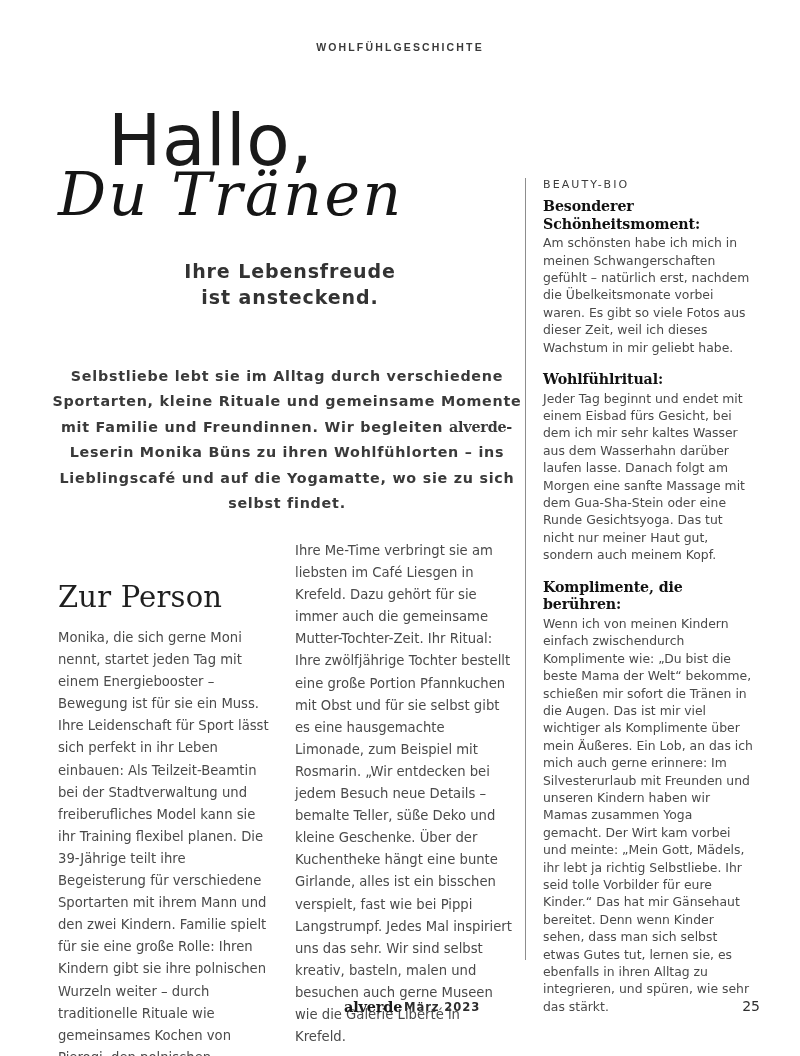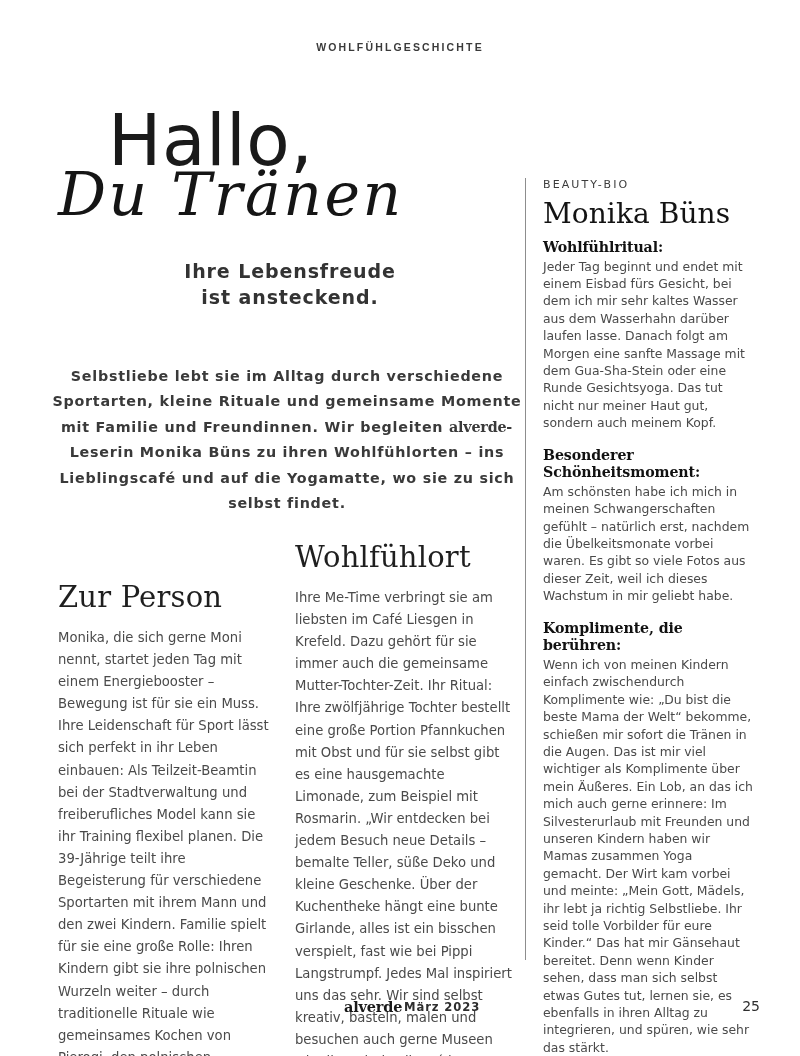--- a/index.html
+++ b/index.html
@@ -231,39 +231,37 @@
   </div>
 
   <div class="lead"><span>Selbstliebe lebt sie im Alltag durch verschiedene Sportarten, kleine Rituale und gemeinsame Momente mit Familie und Freundinnen. Wir begleiten </span><span class="brand">alverde</span><span>-Leserin Monika Büns zu ihren Wohlfühlorten – ins Lieblingscafé und auf die Yogamatte, wo sie zu sich selbst findet.</span></div>
 
   <div class="col col-left">
     <div class="sec-title">Zur Person</div>
     <p>Monika, die sich gerne Moni nennt, startet jeden Tag mit einem Energiebooster – Bewegung ist für sie ein Muss. Ihre Leidenschaft für Sport lässt sich perfekt in ihr Leben einbauen: Als Teilzeit-Beamtin bei der Stadtverwaltung und freiberufliches Model kann sie ihr Training flexibel planen. Die 39-Jährige teilt ihre Begeisterung für verschiedene Sportarten mit ihrem Mann und den zwei Kindern. Familie spielt für sie eine große Rolle: Ihren Kindern gibt sie ihre polnischen Wurzeln weiter – durch traditionelle Rituale wie gemeinsames Kochen von Pierogi, den polnischen Maultaschen, und das Sprechen der Sprache.</p>
   </div>
 
   <div class="col col-mid">
-    <div class="sec-title">Wohlfühlort</div>
     <p>Ihre Me-Time verbringt sie am liebsten im Café Liesgen in Krefeld. Dazu gehört für sie immer auch die gemeinsame Mutter-Tochter-Zeit. Ihr Ritual: Ihre zwölfjährige Tochter bestellt eine große Portion Pfannkuchen mit Obst und für sie selbst gibt es eine hausgemachte Limonade, zum Beispiel mit Rosmarin. „Wir entdecken bei jedem Besuch neue Details – bemalte Teller, süße Deko und kleine Geschenke. Über der Kuchentheke hängt eine bunte Girlande, alles ist ein bisschen verspielt, fast wie bei Pippi Langstrumpf. Jedes Mal inspiriert uns das sehr. Wir sind selbst kreativ, basteln, malen und besuchen auch gerne Museen wie die Galerie Liberté in Krefeld.</p>
   </div>
 
   <div class="rail-rule"></div>
 
   <div class="rail">
     <div class="rail-kicker">BEAUTY-BIO</div>
-    <div class="rail-name">Monika Büns</div>
-
+
+    <div class="rail-block">
+      <div class="rail-h">Besonderer Schönheitsmoment:</div>
+      <p class="rail-p">Am schönsten habe ich mich in meinen Schwangerschaften gefühlt – natürlich erst, nachdem die Übelkeitsmonate vorbei waren. Es gibt so viele Fotos aus dieser Zeit, weil ich dieses Wachstum in mir geliebt habe.</p>
+    </div>
     <div class="rail-block">
       <div class="rail-h">Wohlfühlritual:</div>
       <p class="rail-p">Jeder Tag beginnt und endet mit einem Eisbad fürs Gesicht, bei dem ich mir sehr kaltes Wasser aus dem Wasserhahn darüber laufen lasse. Danach folgt am Morgen eine sanfte Massage mit dem Gua-Sha-Stein oder eine Runde Gesichtsyoga. Das tut nicht nur meiner Haut gut, sondern auch meinem Kopf.</p>
     </div>
     <div class="rail-block">
-      <div class="rail-h">Besonderer Schönheitsmoment:</div>
-      <p class="rail-p">Am schönsten habe ich mich in meinen Schwangerschaften gefühlt – natürlich erst, nachdem die Übelkeitsmonate vorbei waren. Es gibt so viele Fotos aus dieser Zeit, weil ich dieses Wachstum in mir geliebt habe.</p>
-    </div>
-    <div class="rail-block">
       <div class="rail-h">Komplimente, die berühren:</div>
       <p class="rail-p">Wenn ich von meinen Kindern einfach zwischendurch Komplimente wie: „Du bist die beste Mama der Welt“ bekomme, schießen mir sofort die Tränen in die Augen. Das ist mir viel wichtiger als Komplimente über mein Äußeres. Ein Lob, an das ich mich auch gerne erinnere: Im Silvesterurlaub mit Freunden und unseren Kindern haben wir Mamas zusammen Yoga gemacht. Der Wirt kam vorbei und meinte: „Mein Gott, Mädels, ihr lebt ja richtig Selbstliebe. Ihr seid tolle Vorbilder für eure Kinder.“ Das hat mir Gänsehaut bereitet. Denn wenn Kinder sehen, dass man sich selbst etwas Gutes tut, lernen sie, es ebenfalls in ihren Alltag zu integrieren, und spüren, wie sehr das stärkt.</p>
     </div>
 
   </div>
 
   <div class="footer">
     <div class="footer-brand">alverde</div>
     <div class="footer-date">März 2023</div>
     <div class="footer-page">25</div>

